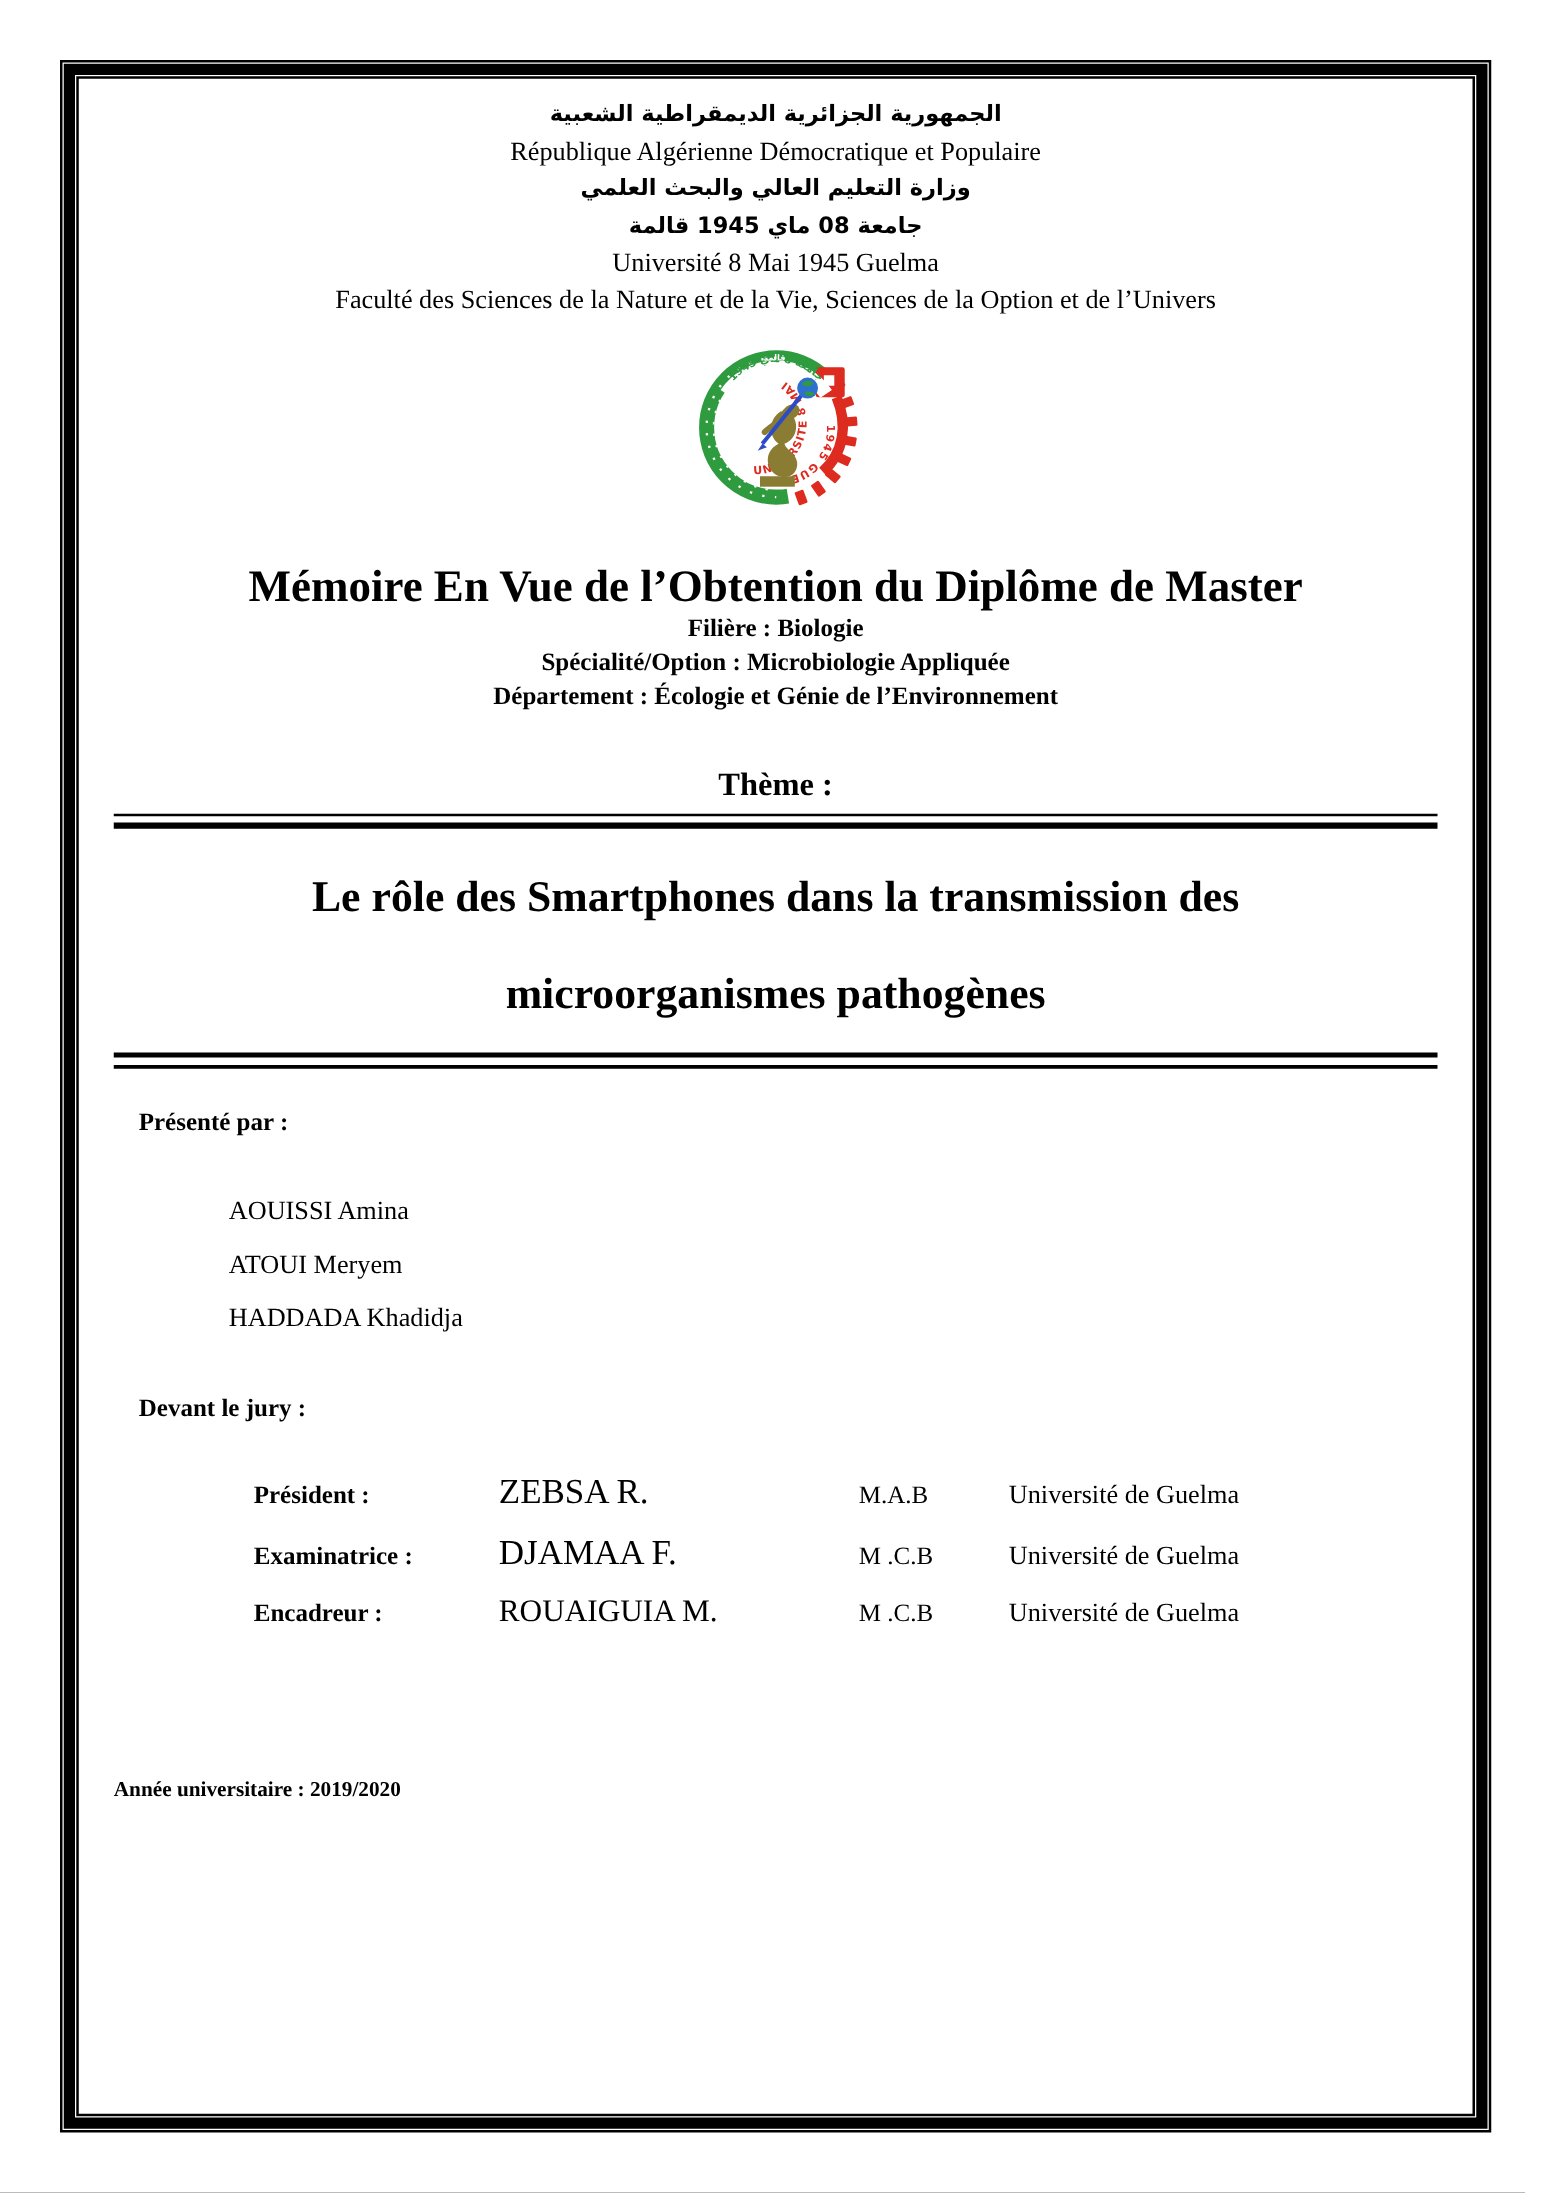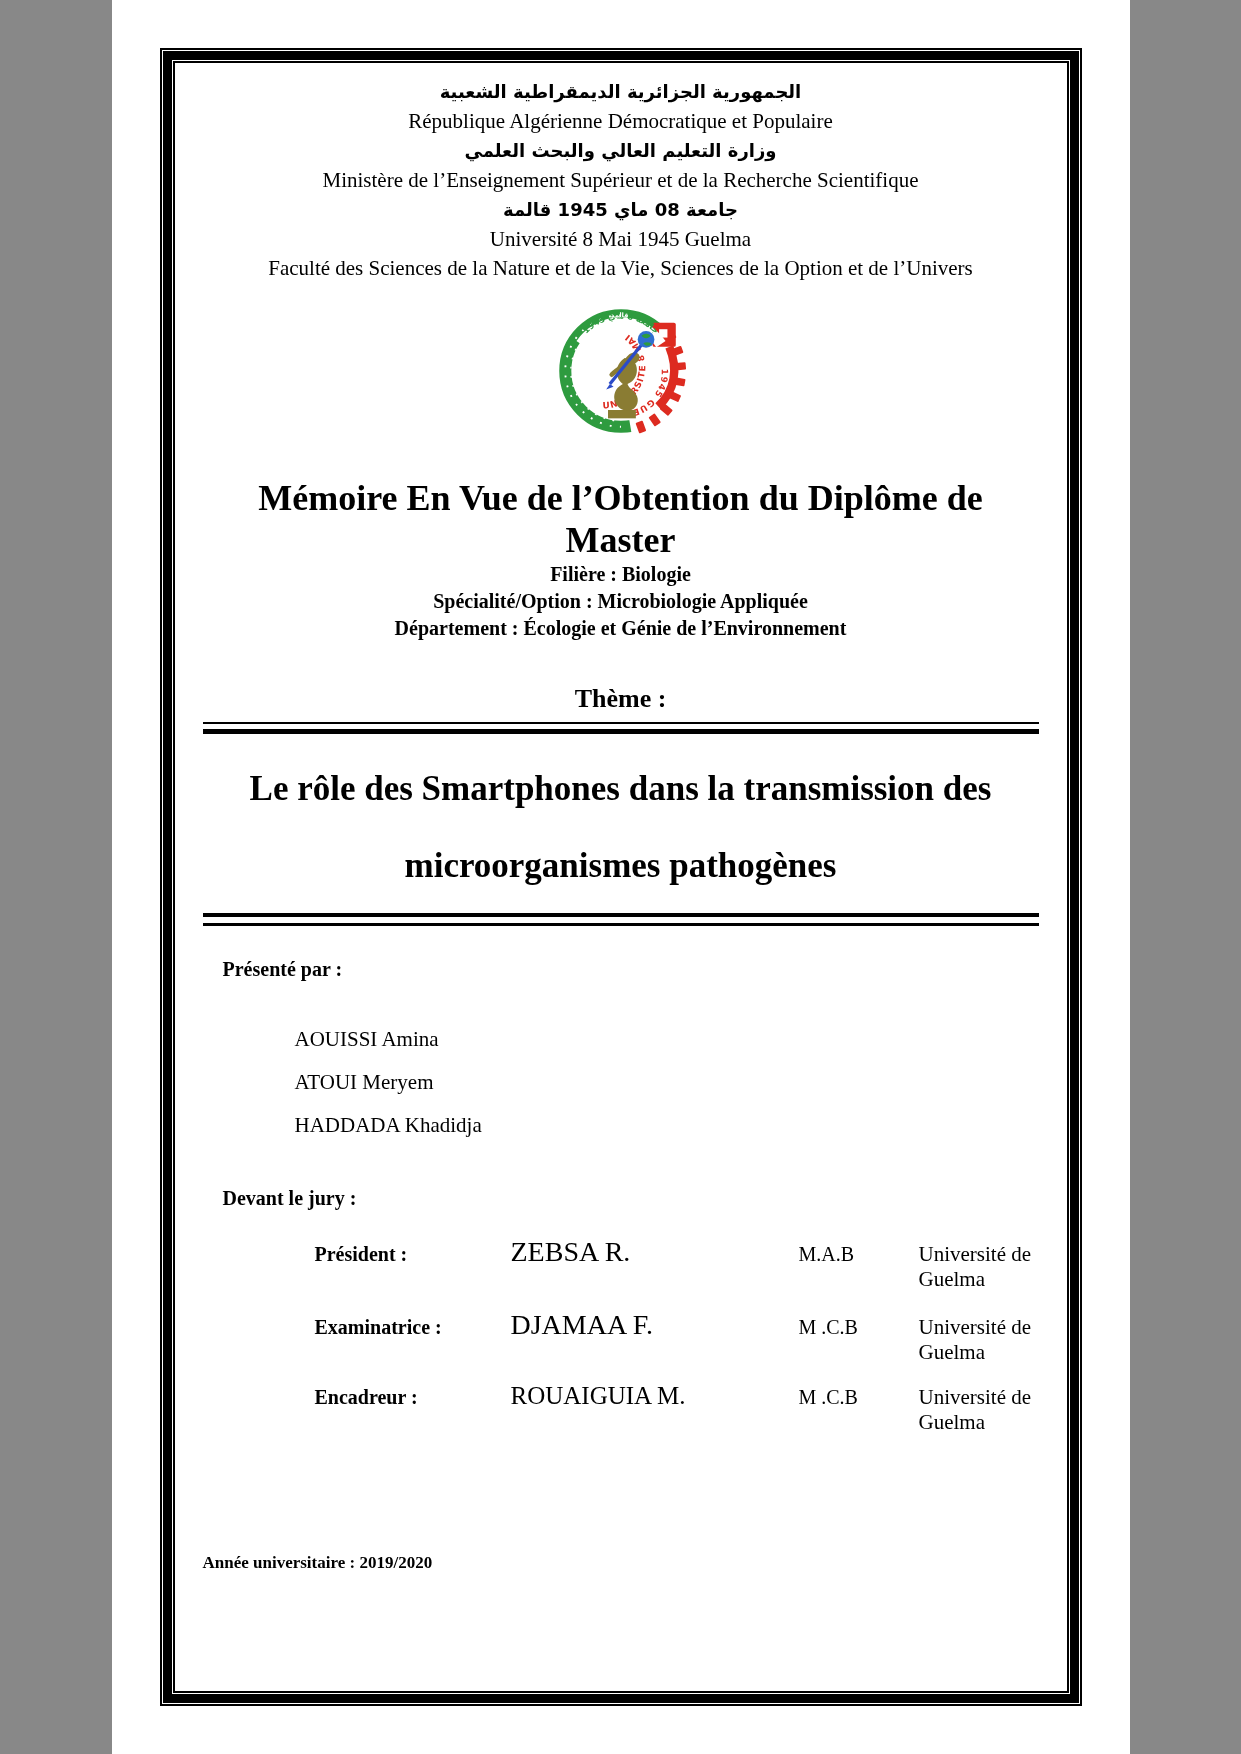--- a/index.html
+++ b/index.html
@@ -1,24 +1,23 @@
 <!DOCTYPE html>
 <html><head>
 <meta charset="utf-8">
 <style>
   html,body{margin:0;padding:0;background:#888;}
   .page{
     position:relative;
-    width:1006px;height:1754px;
+    width:1241px;height:1754px;
     background:#ffffff;
     margin:0 auto;
     font-family:"Liberation Serif","DejaVu Serif",serif;
     color:#000;
     overflow:hidden;
-    padding-left:12px;
   }
   
   .frame-outer{position:absolute;inset:48px;border:2px solid #000;}
   .frame-mid{position:absolute;inset:1px;border:9px solid #000;}
   .frame-inner{position:absolute;inset:1px;border:2px solid #000;overflow:hidden;}
   .content{position:relative;height:100%;padding:14px 28px;box-sizing:border-box;}
   .hdr-fr{font-size:21px;line-height:29px;text-align:center;}
   .hdr-ar{font-family:"DejaVu Sans",sans-serif;font-weight:bold;font-size:18px;line-height:30px;text-align:center;}
 
   .logo-wrap{margin-top:10px;text-align:center;height:156px;}
@@ -41,21 +40,21 @@
   .big-title{font-size:35px;font-weight:bold;text-align:center;line-height:46px;}
   .big-title.l1{margin-top:32px;}
   .big-title.l2{margin-top:31px;text-align:center;}
 
   .presented-label{font-size:20px;font-weight:bold;margin-top:32px;margin-left:20px;}
   .author{font-size:21px;margin-left:92px;line-height:28px;}
   .author.first{margin-top:44px;}
   .author + .author{margin-top:15px;}
 
   .jury-label{font-size:20px;font-weight:bold;margin-top:48px;margin-left:20px;}
-  .jury-table{margin-top:26px;margin-left:112px;font-family:Liberation Serif, serif;}
+  .jury-table{margin-top:39px;margin-left:112px;font-family:Liberation Serif, serif;}
   .jury-row{display:grid;grid-template-columns:196px 288px 120px auto;align-items:baseline;margin-bottom:17px;}
   .jury-role{font-size:20px;font-weight:bold;}
   .jury-name{font-size:28px;}
   .jury-name.big{font-size:25px;}
   .jury-grade{font-size:20px;}
   .jury-inst{font-size:21px;}
 
   .year-line{font-size:17px;font-weight:bold;text-align:left;margin-top:118px;}
 </style>
 </head>
@@ -63,21 +62,20 @@
 
 <div class="page">
   <div class="frame-outer">
     <div class="frame-mid">
       <div class="frame-inner">
         <div class="content">
 
           <div class="hdr-ar" dir="rtl">الجمهورية الجزائرية الديمقراطية الشعبية</div>
           <div class="hdr-fr">République Algérienne Démocratique et Populaire</div>
           <div class="hdr-ar" dir="rtl">وزارة التعليم العالي والبحث العلمي</div>
-          <div class="hdr-fr">Ministère de l’Enseignement Supérieur et de la Recherche Scientifique</div>
           <div class="hdr-ar" dir="rtl">جامعة 08 ماي 1945 قالمة</div>
           <div class="hdr-fr">Université 8 Mai 1945 Guelma</div>
           <div class="hdr-fr">Faculté des Sciences de la Nature et de la Vie, Sciences de la Option et de l’Univers</div>
 
           <div class="logo-wrap">
             <svg viewBox="0 0 160 168">
               <defs>
                 <path id="arcInnerTop" d="M 34 58 A 50 50 0 0 1 126 58"></path>
                 <path id="arcOuterTop" d="M 22 84 A 58 58 0 0 1 138 84"></path>
                 <path id="arcLeft" d="M 58 124 A 44 44 0 0 0 80 40"></path>

